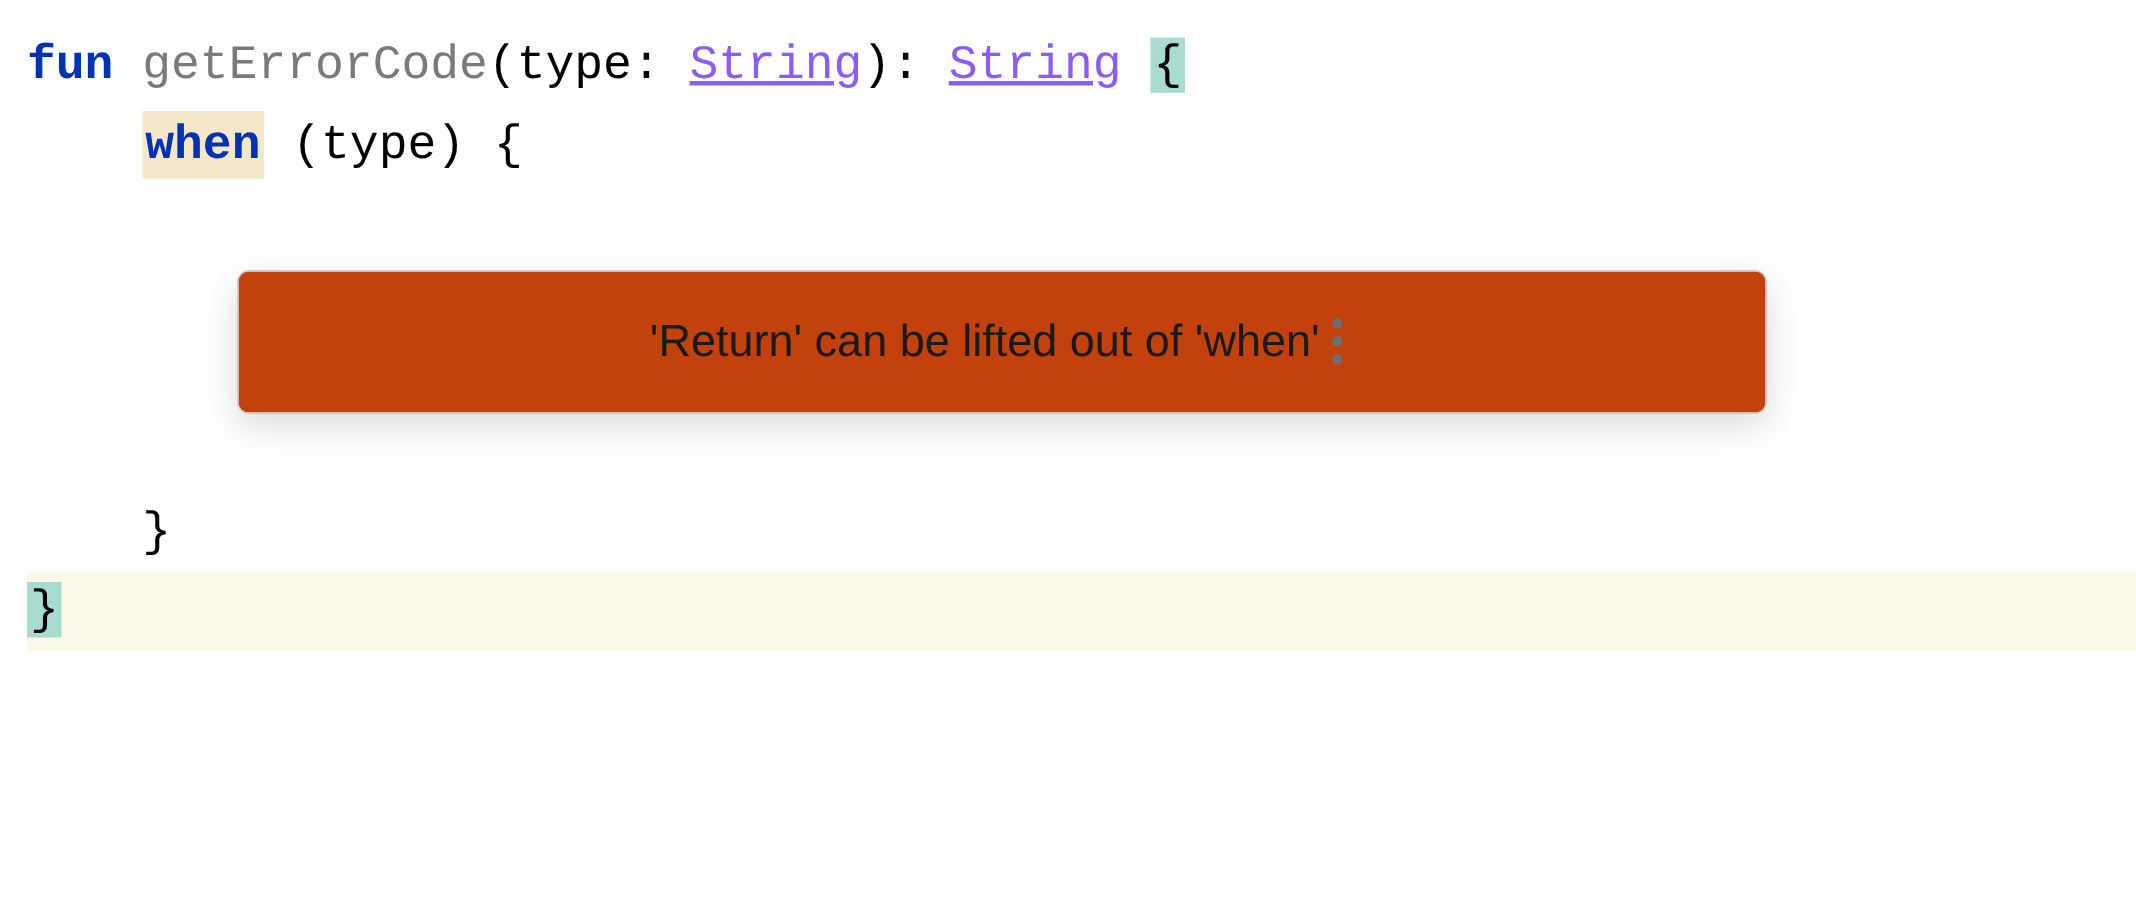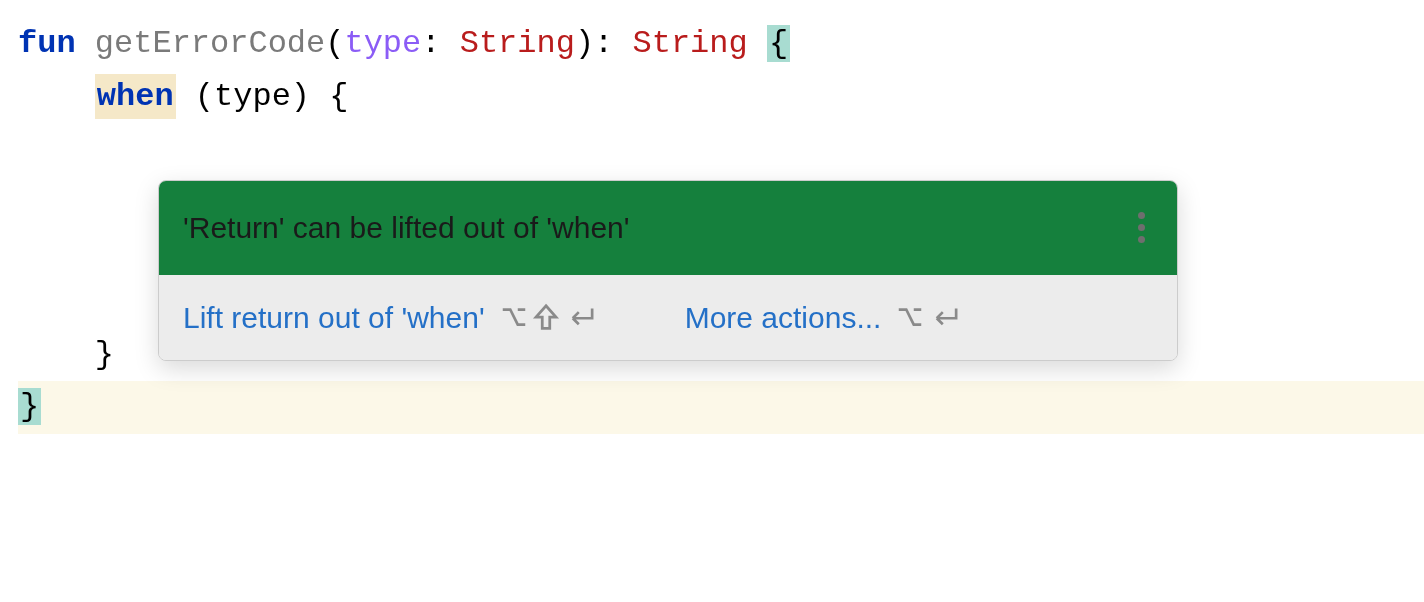--- a/index.html
+++ b/index.html
@@ -25,24 +25,25 @@
     }
     .keyword-fun {
       color: #0033b3;
       font-weight: 600;
     }
     .func-name {
       color: #7a7a7a;
       margin-top: 40px;
     }
     .param-name {
-      color: #8b5cf6;
+      color: #000000;
     }
     .type-name {
-      color: #b91c1c;
+      color: #8b5cf6;
+      text-decoration: underline;
     }
     .keyword-when {
       color: #0033b3;
       background: #f5e8c8;
       font-weight: 600;
       padding: 4px 2px;
     }
     .brace-highlight {
       background: #a8dcd1;
       padding: 0 2px;
@@ -60,23 +61,23 @@
       background: #f7f7f7;
       border: 1px solid #cccccc;
       border-radius: 8px;
       box-shadow: 0 8px 24px rgba(0,0,0,0.15);
       font-family: -apple-system, BlinkMacSystemFont, 'Segoe UI', Arial, sans-serif;
       overflow: hidden;
     }
     .popup-header {
       display: flex;
       align-items: center;
-      justify-content: space-between;
+      justify-content: center;
       padding: 22px 24px;
-      background: #15803d;
+      background: #c2410c;
     }
     .popup-title {
       font-size: 30px;
       color: #1a1a1a;
       font-weight: 400;
     }
     .popup-more-icon {
       display: flex;
       flex-direction: column;
       gap: 5px;
@@ -140,40 +141,16 @@
 
 <div class="popup">
   <div class="popup-header">
     <div class="popup-title">'Return' can be lifted out of 'when'</div>
     <div class="popup-more-icon">
       <span></span>
         <span></span>
         <span></span>
     </div>
   </div>
-  <div class="popup-actions">
-    <span class="popup-action-link">Lift return out of 'when'</span>
-    <span class="shortcut-group">
-      <svg class="icon-svg" viewBox="0 0 24 24">
-          <path d="M3 6h6l6 12h6M15 6h6"></path>
-        </svg>
-      <svg class="icon-svg" viewBox="0 0 24 24">
-          <path d="M12 3l8 9h-5v9h-6v-9H4z"></path>
-        </svg>
-      <svg class="icon-svg icon-enter" viewBox="0 0 28 20">
-          <path d="M24 3v8H8m0 0l5-5m-5 5l5 5"></path>
-        </svg>
-    </span>
-    <span class="spacer"></span>
-    <span class="popup-action-link">More actions...</span>
-    <span class="shortcut-group">
-      <svg class="icon-svg" viewBox="0 0 24 24">
-          <path d="M3 6h6l6 12h6M15 6h6"></path>
-        </svg>
-      <svg class="icon-svg icon-enter" viewBox="0 0 28 20">
-          <path d="M24 3v8H8m0 0l5-5m-5 5l5 5"></path>
-        </svg>
-    </span>
-  </div>
 </div>
 
 
 
 
 </body></html>

